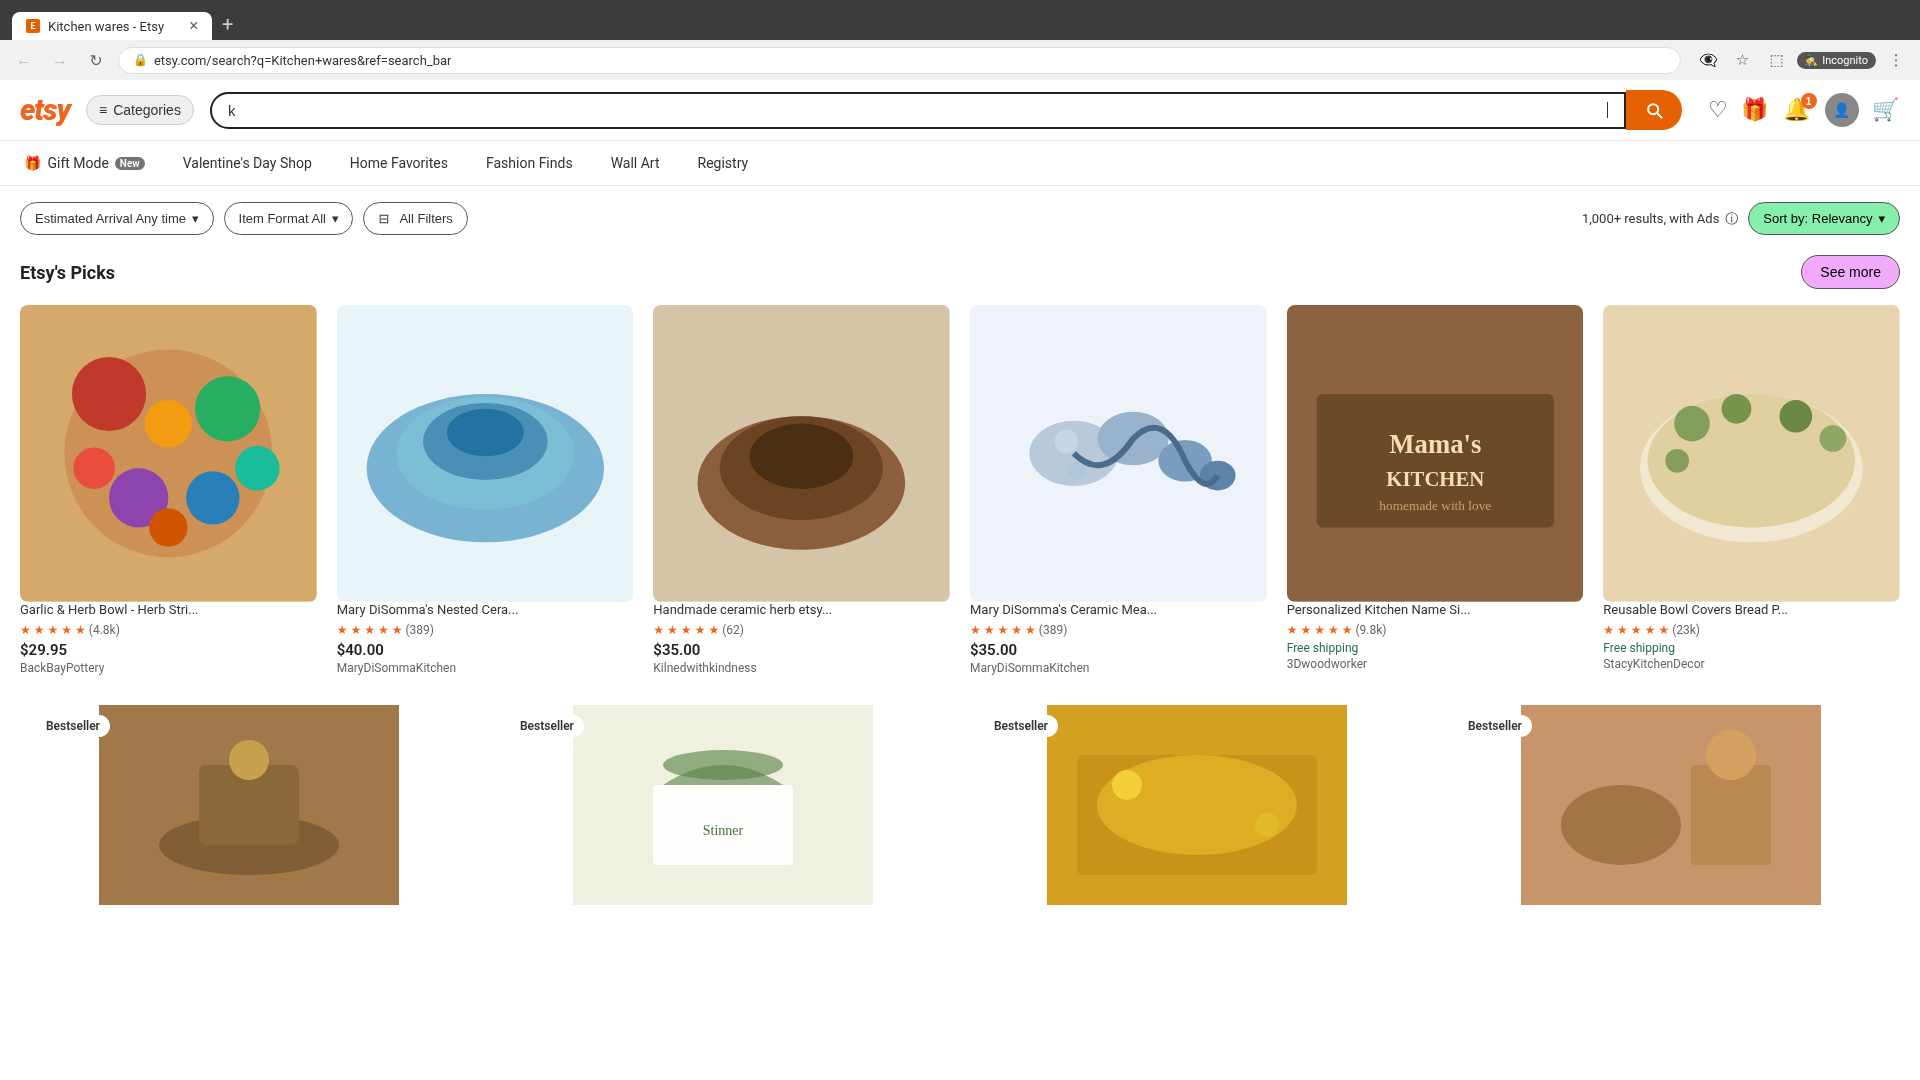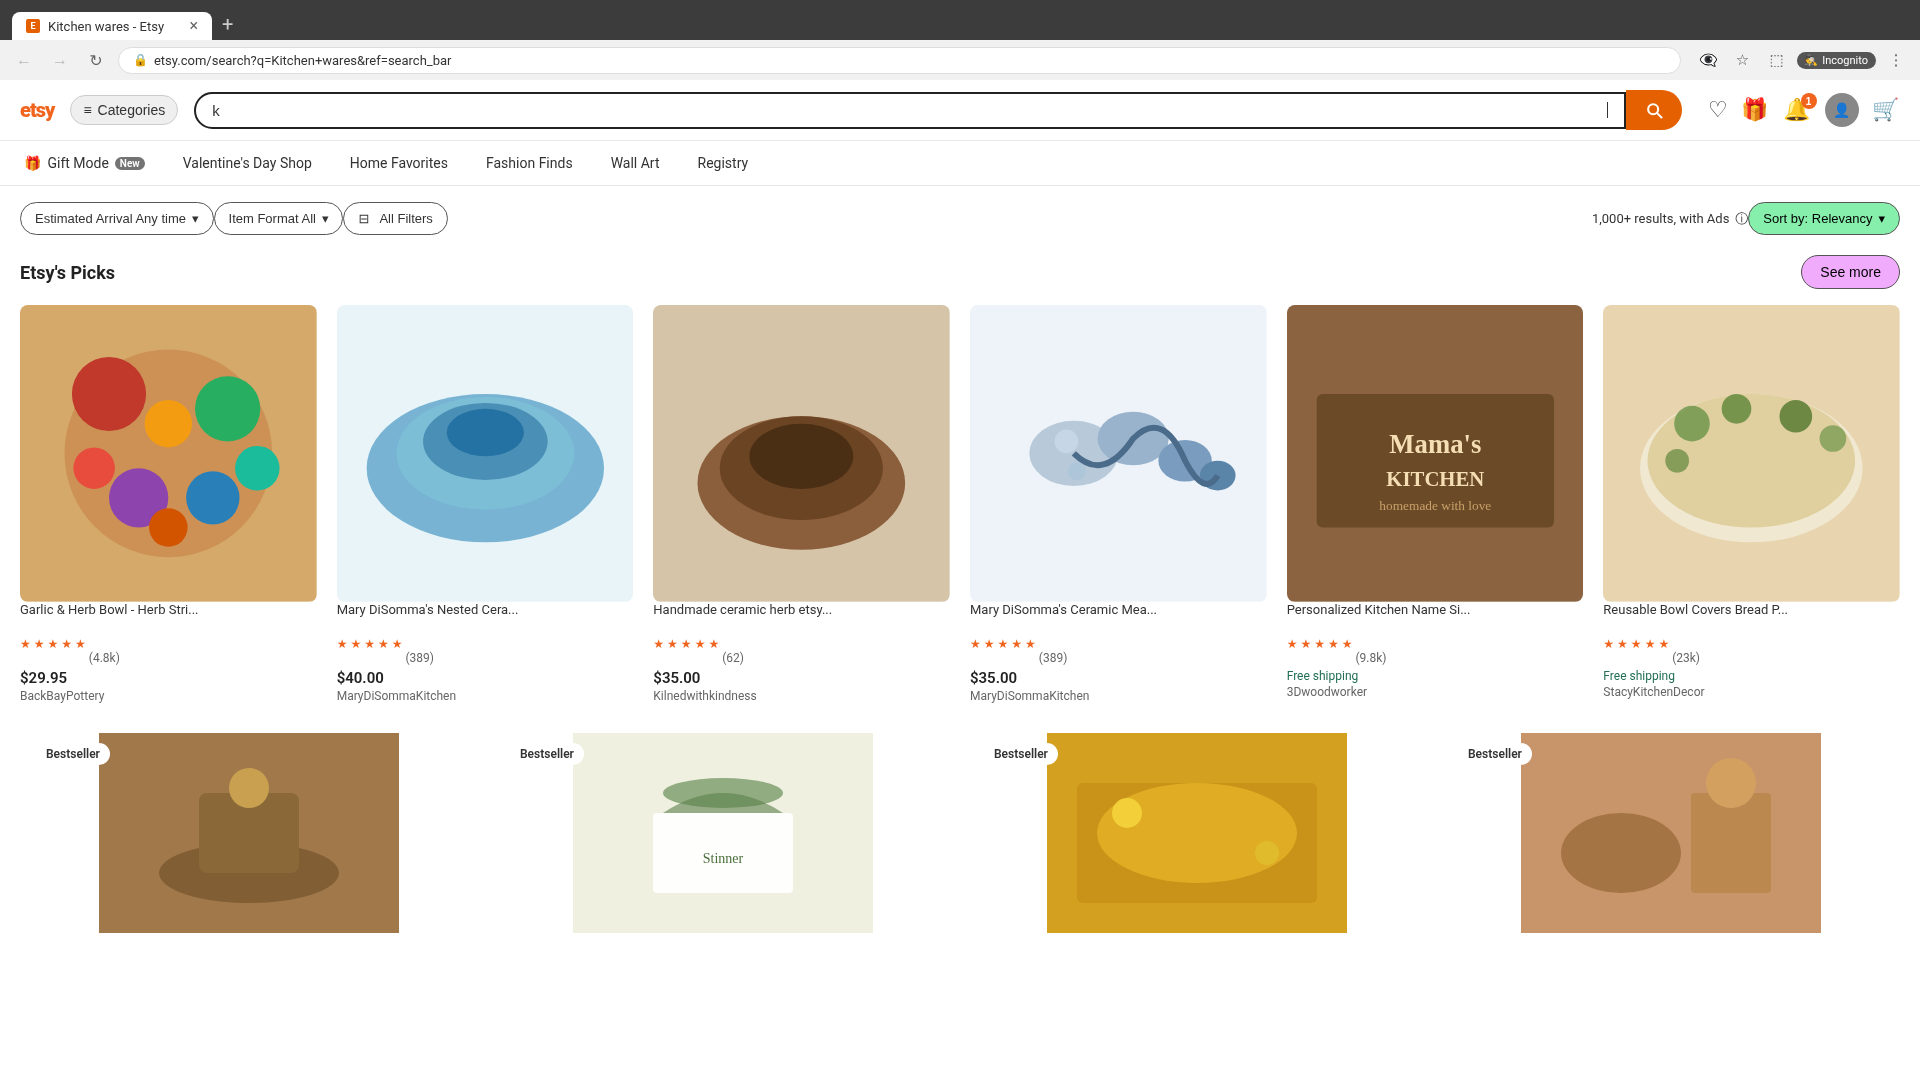--- a/index.html
+++ b/index.html
@@ -16,21 +16,21 @@
     .nav-btn { width: 28px; height: 28px; border: none; background: none; cursor: pointer; color: #666; font-size: 16px; display: flex; align-items: center; justify-content: center; border-radius: 50%; }
     .nav-btn.disabled { color: #bbb; cursor: default; }
     .address-bar { flex: 1; background: #fff; border: 1.5px solid #ddd; border-radius: 20px; padding: 5px 14px; font-size: 13px; color: #333; display: flex; align-items: center; }
     .address-bar .lock-icon { color: #555; margin-right: 6px; font-size: 12px; }
     .nav-right { display: flex; align-items: center; gap: 6px; margin-left: 6px; }
     .nav-right-btn { width: 28px; height: 28px; border: none; background: none; cursor: pointer; color: #555; font-size: 15px; display: flex; align-items: center; justify-content: center; border-radius: 50%; }
     .incognito-badge { background: #555; color: white; font-size: 11px; padding: 2px 8px; border-radius: 10px; display: flex; align-items: center; gap: 4px; }
 
     
     .etsy-header { background: #fff; border-bottom: 1px solid #e8e8e8; padding: 10px 20px; display: flex; align-items: center; gap: 16px; }
-    .etsy-logo { color: #f1641e; font-size: 20px; font-weight: 900; letter-spacing: -1px; cursor: pointer; }
+    .etsy-logo { color: #f1641e; font-size: 29px; font-weight: 900; font-style: italic; letter-spacing: -1px; cursor: pointer; }
     .categories-btn { display: flex; align-items: center; gap: 6px; font-size: 14px; font-weight: 500; color: #333; cursor: pointer; border: 1px solid #ccc; border-radius: 20px; padding: 6px 12px; }
     .search-container { flex: 1; display: flex; align-items: center; }
     .search-box { flex: 1; display: flex; align-items: center; border: 2px solid #222; border-radius: 24px 0 0 24px; padding: 8px 16px; font-size: 15px; position: relative; }
     .search-input { border: none; outline: none; font-size: 15px; width: 100%; color: #333; }
     .search-cursor { display: inline-block; width: 1px; height: 16px; background: #333; animation: blink 1s infinite; margin-left: 1px; vertical-align: middle; }
     @keyframes blink { 0%,100%{opacity:1} 50%{opacity:0} }
     .search-btn { background: #e56000; border: none; border-radius: 0 24px 24px 0; padding: 10px 18px; cursor: pointer; display: flex; align-items: center; justify-content: center; }
     .search-btn svg { fill: white; width: 20px; height: 20px; }
     .header-icons { display: flex; align-items: center; gap: 14px; margin-left: 10px; }
     .header-icon-btn { background: none; border: none; cursor: pointer; color: #333; font-size: 22px; position: relative; }
@@ -39,37 +39,37 @@
 
     
     .sub-nav { background: #fff; padding: 0 20px; display: flex; align-items: center; gap: 30px; border-bottom: 1px solid #e8e8e8; }
     .sub-nav-item { padding: 14px 4px; font-size: 14px; color: #333; cursor: pointer; white-space: nowrap; display: flex; align-items: center; gap: 6px; }
     .gift-mode-badge { background: #737373; color: white; font-size: 10px; padding: 1px 5px; border-radius: 8px; font-weight: 600; }
 
     
     .main-content { padding: 16px 20px; }
 
     
-    .filter-bar { display: flex; align-items: center; margin-bottom: 20px; justify-content: center; }
+    .filter-bar { display: flex; align-items: center; gap: 10px; margin-bottom: 20px; justify-content: center; }
     .filter-btn { border: 1.5px solid #555; border-radius: 20px; padding: 8px 14px; font-size: 13px; background: #fff; cursor: pointer; display: flex; align-items: center; gap: 6px; color: #333; }
     .results-info { margin-left: auto; display: flex; align-items: center; gap: 6px; font-size: 13px; color: #333; }
     .sort-btn { border: 1.5px solid #555; border-radius: 20px; padding: 8px 14px; font-size: 13px; background: #86efac; cursor: pointer; display: flex; align-items: center; gap: 6px; }
 
     
     .section-header { display: flex; align-items: center; justify-content: space-between; margin-bottom: 16px; }
     .section-title { font-size: 18px; font-weight: 700; color: #222; }
     .see-more-btn { border: 1.5px solid #555; border-radius: 20px; padding: 8px 18px; font-size: 14px; background: #f0abfc; cursor: pointer; font-weight: 500; }
 
     
     .product-grid { display: grid; grid-template-columns: repeat(6, 1fr); gap: 20px; margin-bottom: 30px; }
     .product-card { cursor: pointer; }
     .product-title { font-size: 13px; color: #333; margin-bottom: 4px; line-height: 1.3; }
     .stars { display: flex; align-items: center; gap: 3px; margin-bottom: 4px; }
     .star { color: #f1641e; font-size: 12px; }
-    .review-count { font-size: 12px; color: #666; margin-top: 28px; }
+    .review-count { font-size: 12px; color: #666; }
     .price-main { font-size: 15px; font-weight: 600; color: #222; }
     .price-original { font-size: 12px; color: #666; text-decoration: line-through; margin-right: 4px; }
     .price-discount { font-size: 12px; color: #666; }
     .free-shipping { font-size: 12px; color: #226f54; }
     .seller-name { font-size: 12px; color: #666; margin-top: 2px; }
 
     
     .bestseller-grid { display: grid; grid-template-columns: repeat(4, 1fr); gap: 16px; }
     .bestseller-card { position: relative; cursor: pointer; border-radius: 8px; overflow: hidden; }
     .bestseller-badge { position: absolute; top: 10px; left: 16px; background: #fff; border-radius: 12px; padding: 4px 10px; font-size: 12px; font-weight: 600; color: #333; z-index: 2; }

